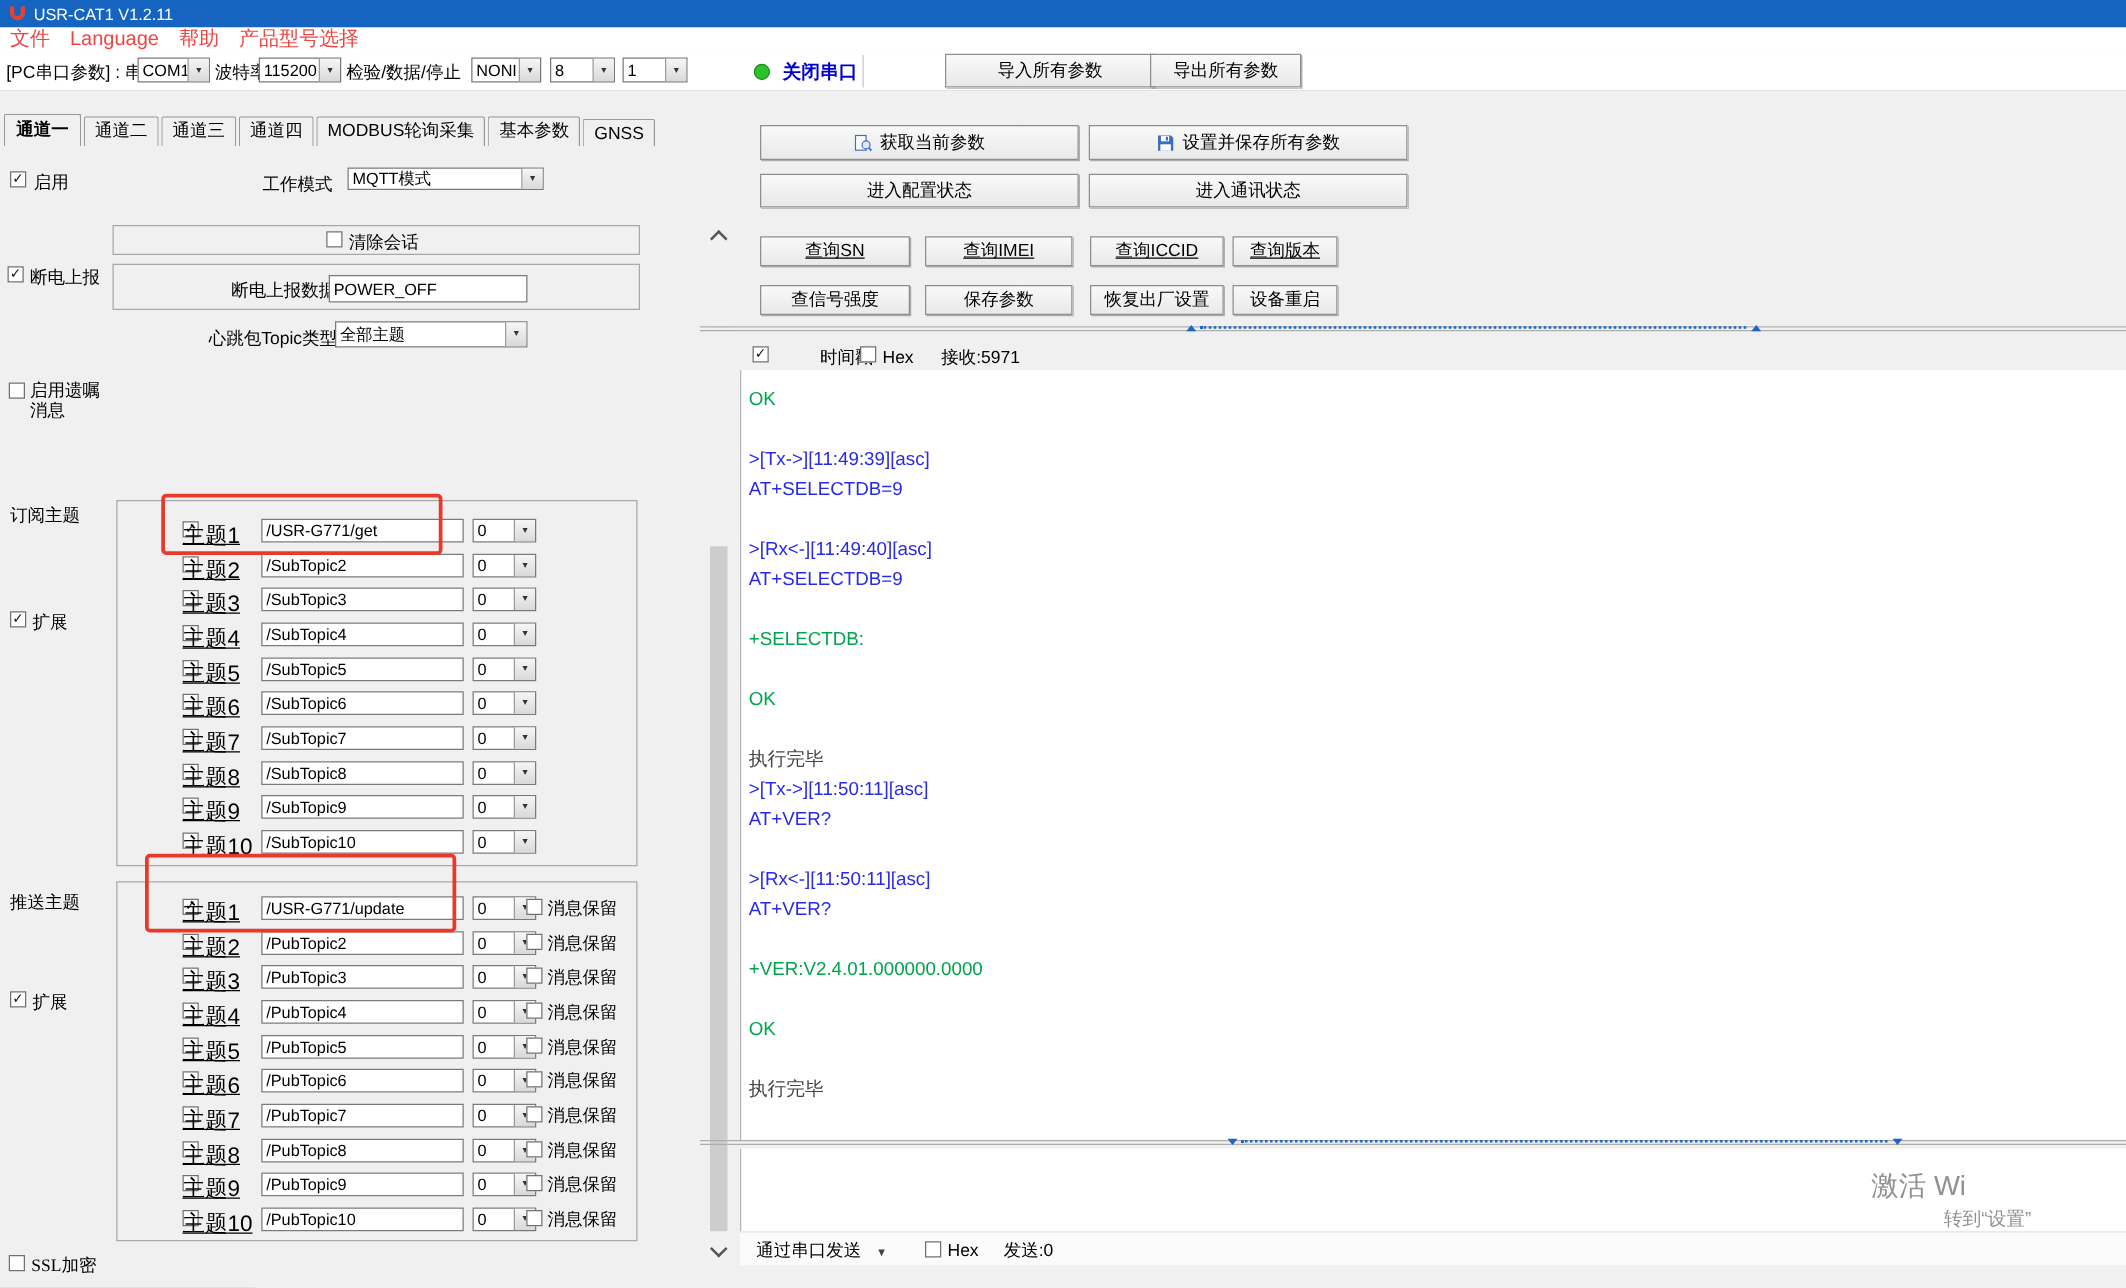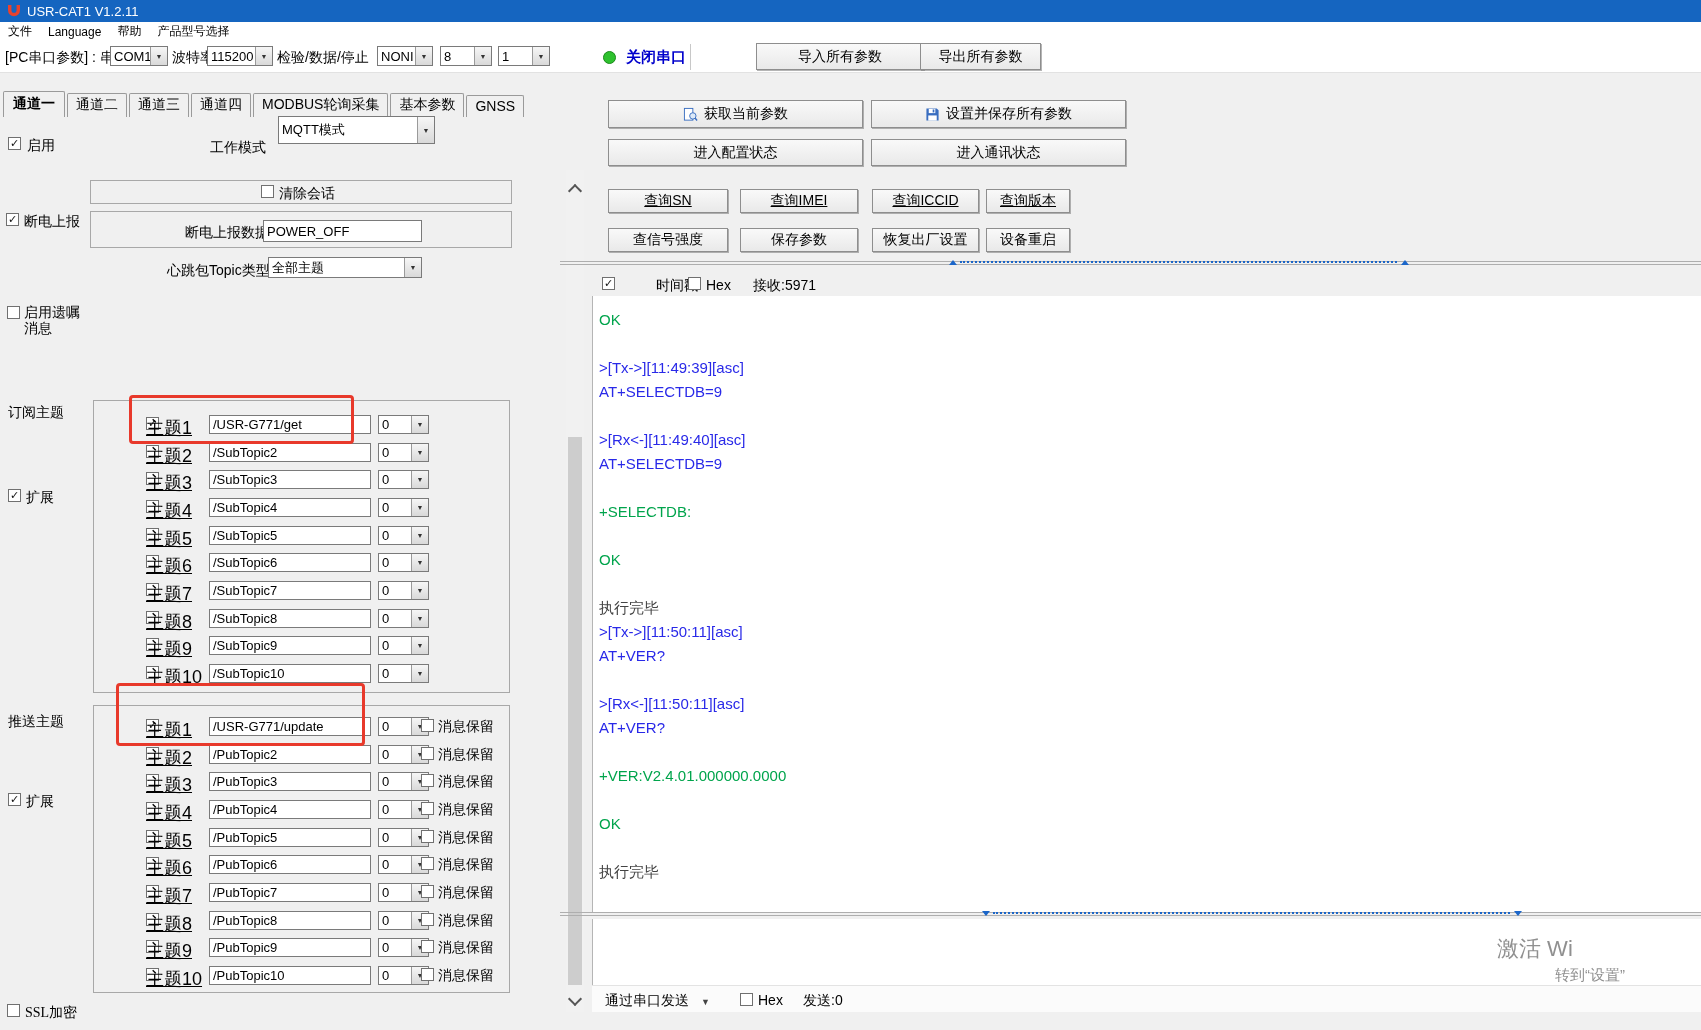--- a/index.html
+++ b/index.html
@@ -5,21 +5,21 @@
   html,body{margin:0;padding:0;background:#d8d8d8;}
   #app{position:relative;width:1701px;height:1030px;background:#f0f0f0;overflow:hidden;
        font-family:"Liberation Sans","DejaVu Sans",sans-serif;font-size:14px;color:#000;}
   .abs{position:absolute;}
 
   
   .titlebar{position:absolute;left:0;top:0;width:1701px;height:22px;background:#1565c0;display:flex;align-items:center;}
   .titletext{color:#fff;font-size:13px;margin-left:6px;}
   .appicon{margin-left:7px;display:flex;align-items:center;}
   .menubar{position:absolute;left:0;top:22px;width:1701px;height:19px;background:#ffffff;display:flex;align-items:center;}
-  .menu-item{padding:1px 8px;font-size:12px;color:#000000;cursor:default;}
+  .menu-item{padding:1px 8px;font-size:16px;color:#ef4444;cursor:default;}
   .toolbar{position:absolute;left:0;top:41px;width:1701px;height:31px;background:#ffffff;border-bottom:1px solid #e2e2e2;}
 
   
   .cb{width:13px;height:13px;border:1px solid #707070;background:#fff;display:inline-flex;align-items:center;justify-content:center;
       font-size:11px;font-weight:bold;line-height:1;color:#111;box-sizing:border-box;}
   .combo{border:1px solid #7a7a7a;background:#fff;display:flex;align-items:stretch;box-sizing:border-box;}
   .combo .val{flex:1;padding:1px 3px;font-size:13px;white-space:nowrap;overflow:hidden;display:flex;align-items:center;}
   .combo .dbtn{width:16px;background:linear-gradient(#f6f6f6,#d9d9d9);border-left:1px solid #9a9a9a;display:flex;align-items:center;justify-content:center;font-size:7px;color:#333;}
   .btn{position:absolute;box-sizing:border-box;border:1px solid #8e8e8e;background:linear-gradient(#f9f9f9,#e9e9e9);
        display:flex;align-items:center;justify-content:center;font-size:14px;color:#000;box-shadow:1px 1px 0 rgba(120,120,120,.55);}
@@ -138,21 +138,21 @@
       <div class="tab">通道三</div>
       <div class="tab">通道四</div>
       <div class="tab">MODBUS轮询采集</div>
       <div class="tab">基本参数</div>
       <div class="tab">GNSS</div>
     </div>
 
   <span class="cb on abs" style="left:8px;top:137px;">✓</span>
   <div class="lbl" style="left:27px;top:137px;">启用</div>
   <div class="lbl" style="left:210px;top:139px;">工作模式</div>
-  <div class="combo abs" style="left:278px;top:116px;width:157px;height:28px;">
+  <div class="combo abs" style="left:278px;top:134px;width:157px;height:18px;">
     <span class="val">MQTT模式</span>
     <span class="dbtn">▼</span>
   </div>
 
   <div class="grp" style="left:90px;top:180px;width:422px;height:24px;"></div>
   <span class="cb abs" style="left:261px;top:185px;"></span>
   <div class="lbl" style="left:279px;top:185px;">清除会话</div>
 
   <span class="cb on abs" style="left:6px;top:213px;">✓</span>
   <div class="lbl" style="left:24px;top:213px;">断电上报</div>

